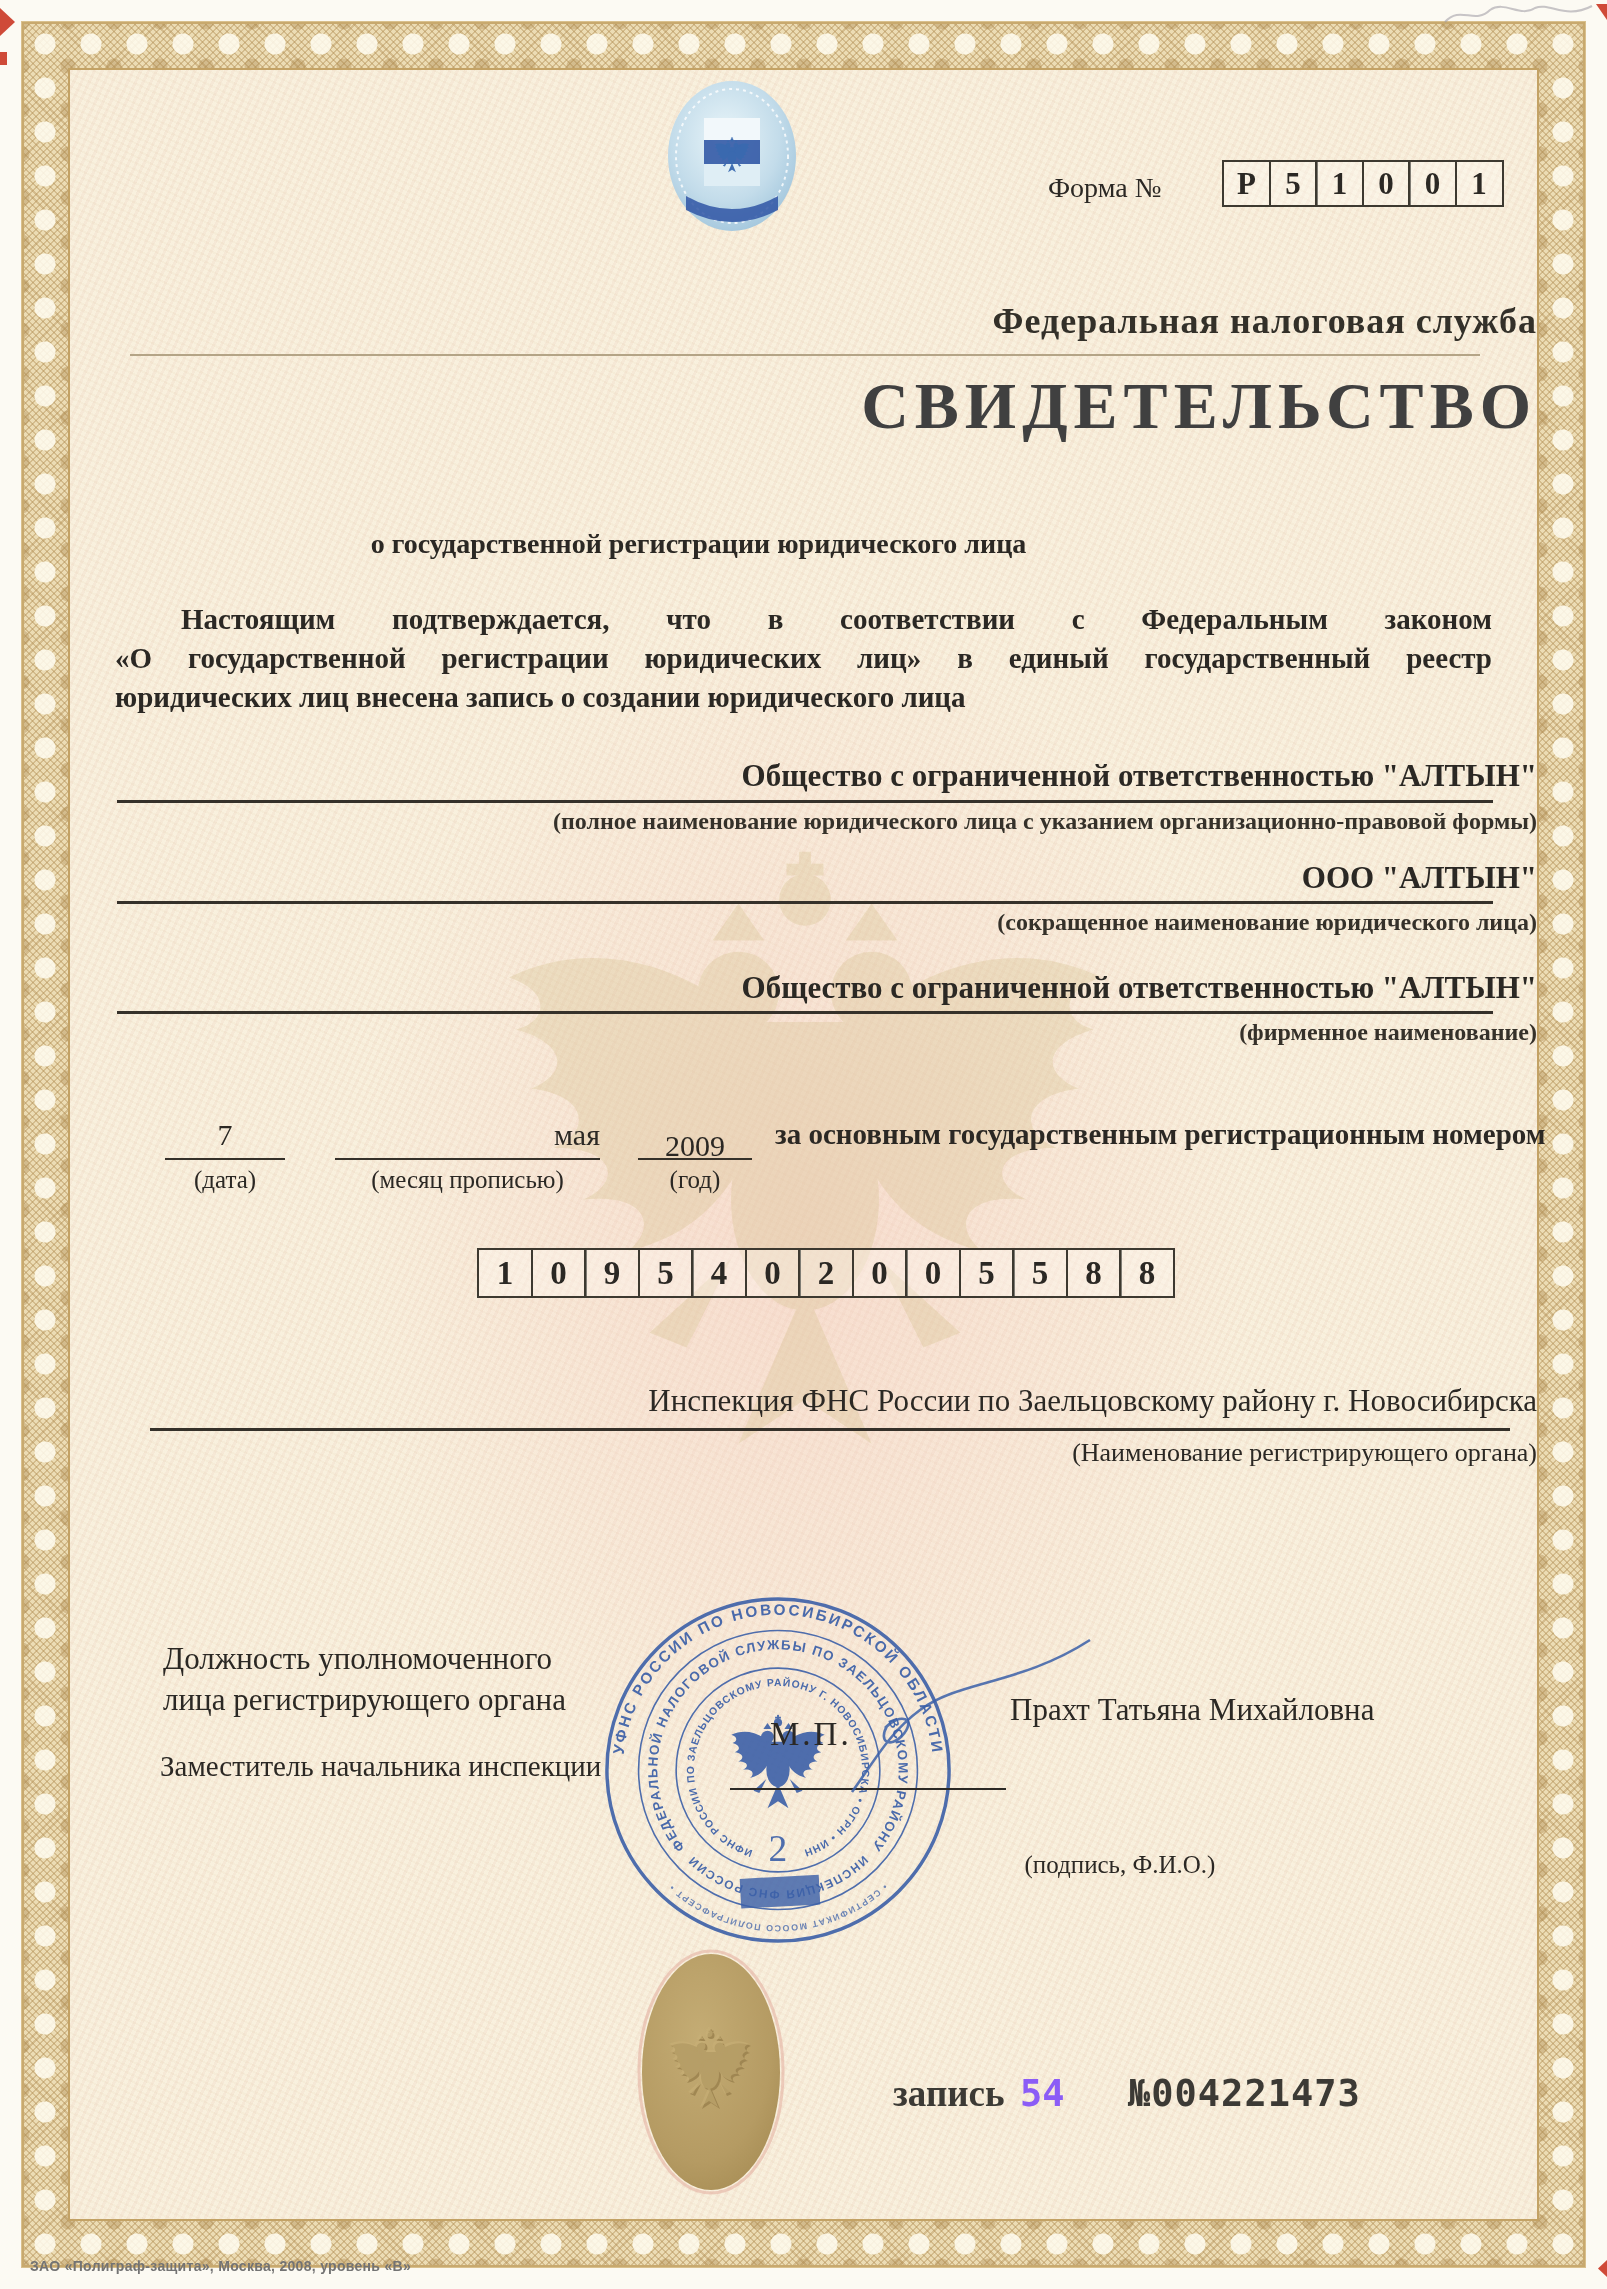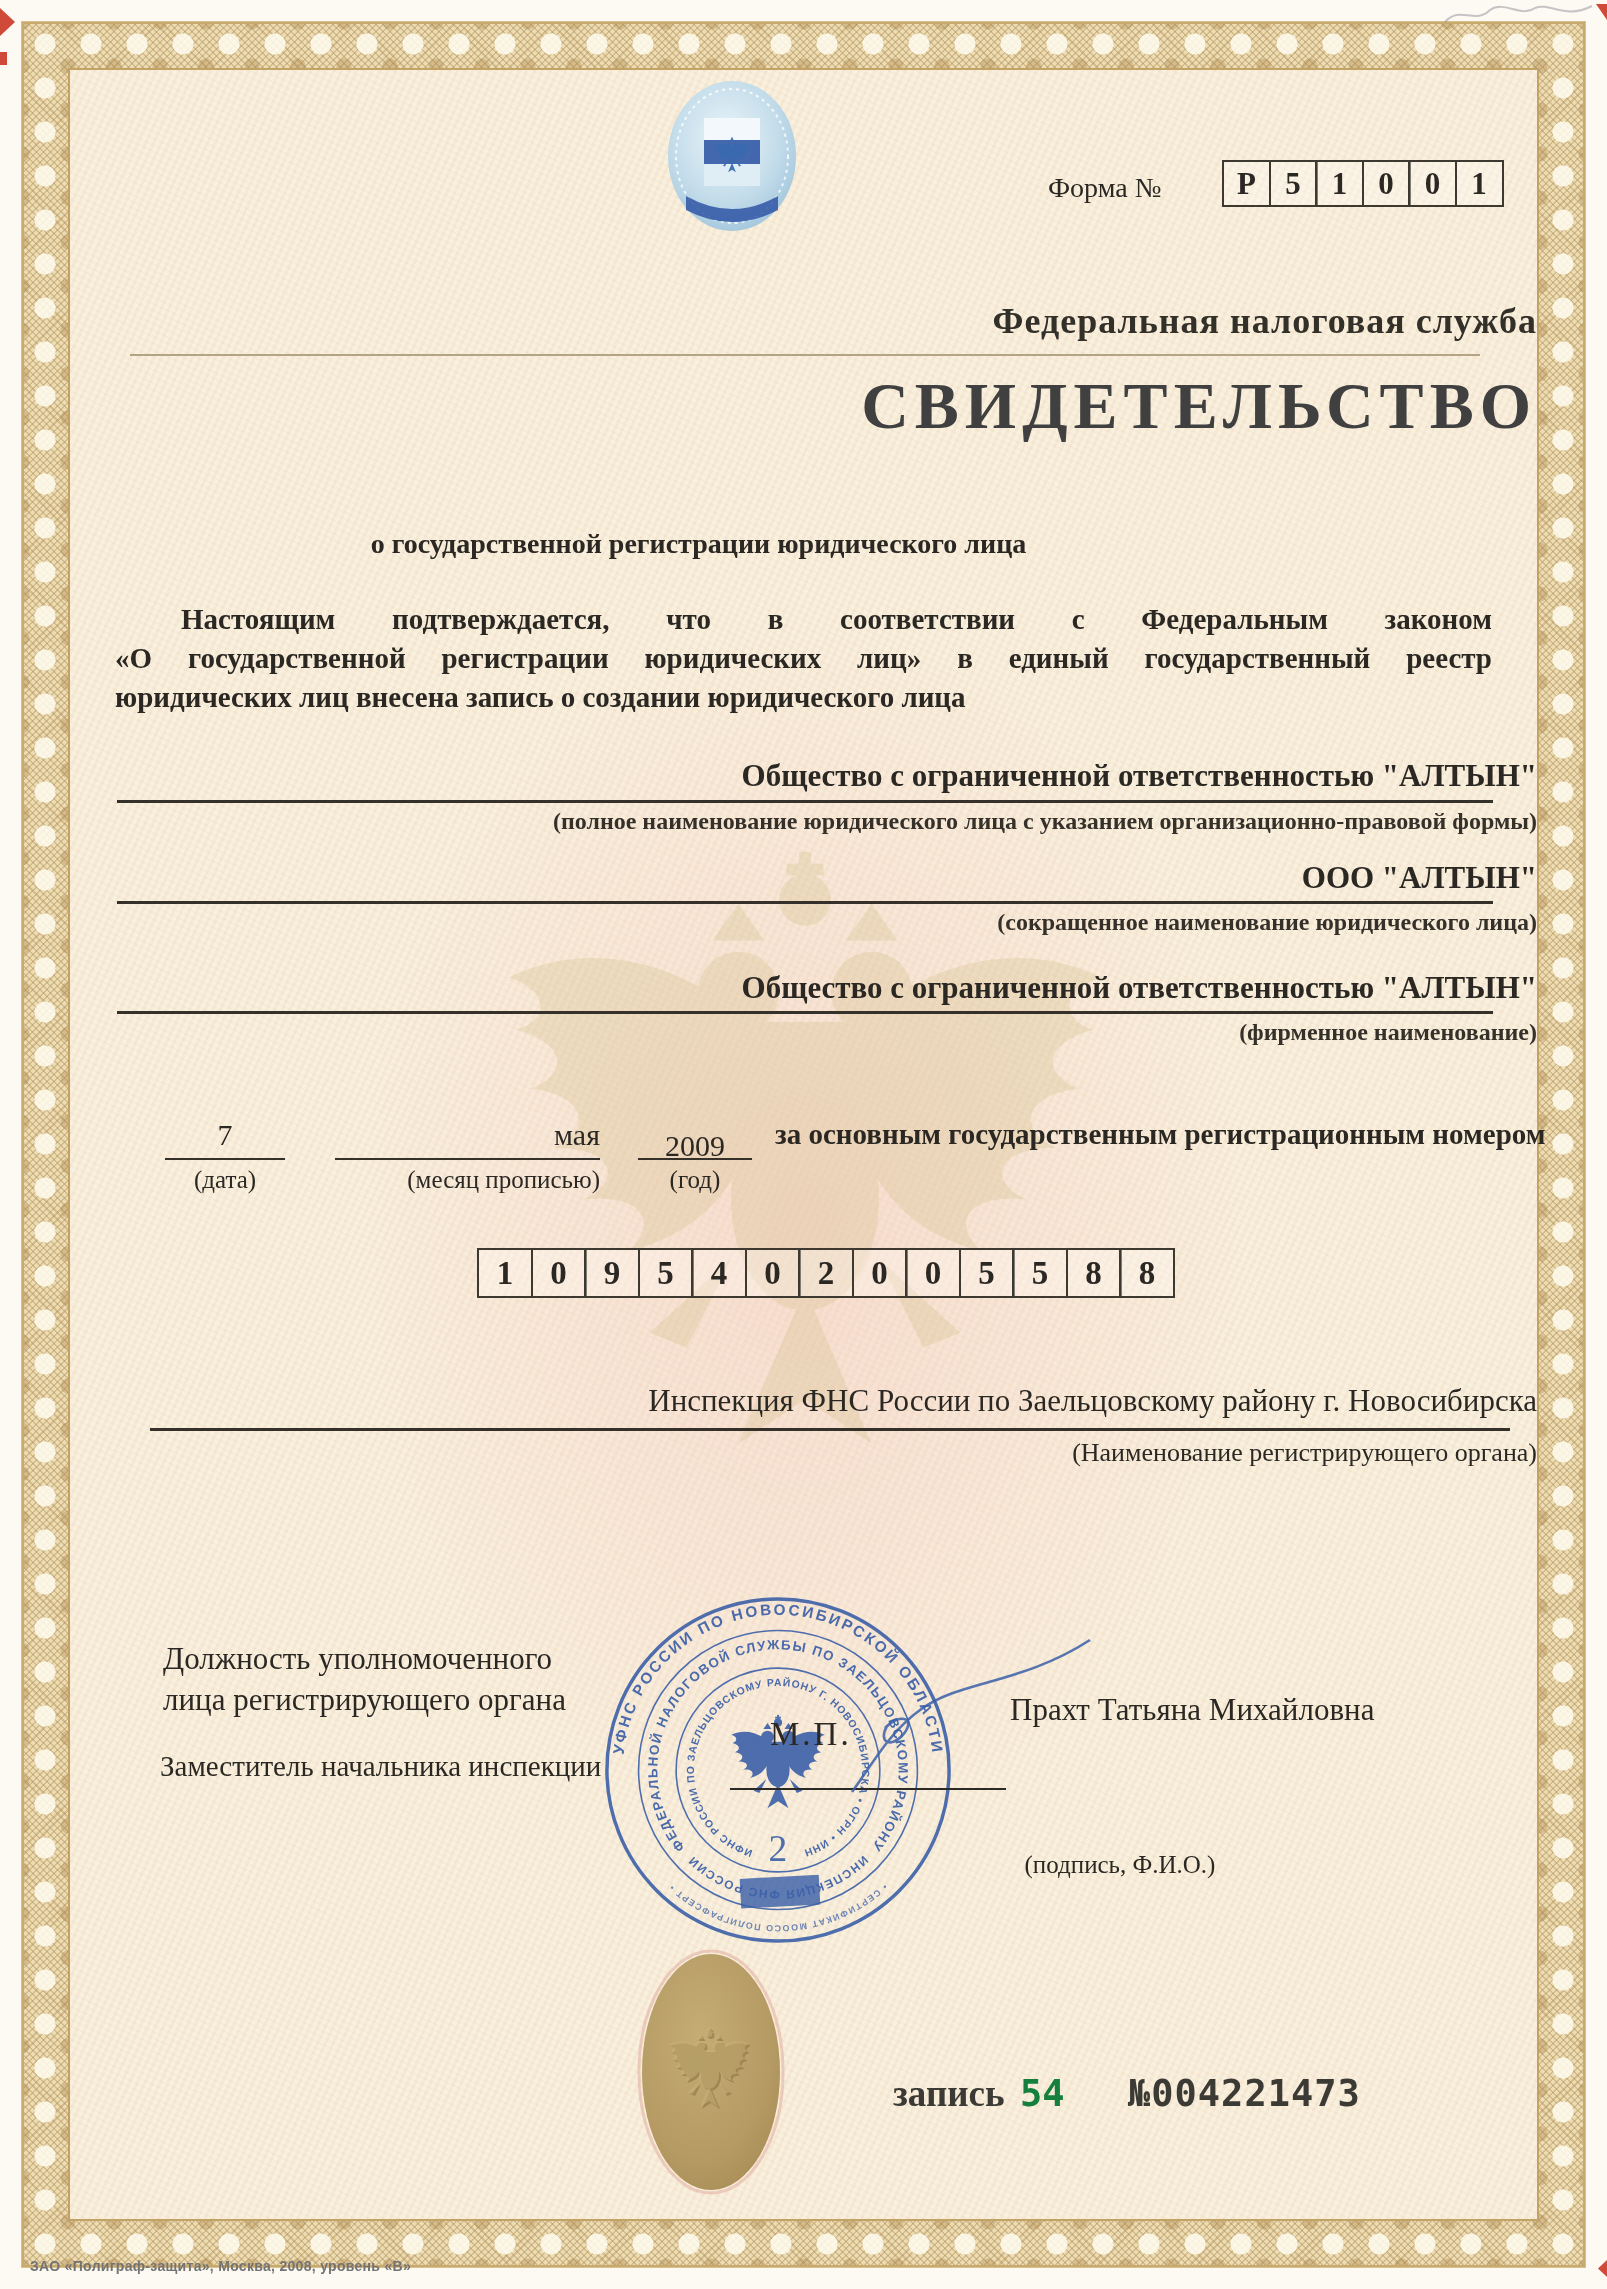--- a/index.html
+++ b/index.html
@@ -131,21 +131,21 @@
   <div class="abs ser ctr" style="top:970px;font-size:31px;font-weight:bold;">Общество с ограниченной ответственностью "АЛТЫН"</div>
   <div class="rule" style="left:117px;right:114px;top:1011px;"></div>
   <div class="abs ctr cap" style="top:1019px;">(фирменное наименование)</div>
 
   <div class="abs ser" style="left:165px;width:120px;top:1118px;text-align:center;font-size:30px;">7</div>
   <div class="rule" style="left:165px;width:120px;top:1158px;height:2px;"></div>
   <div class="abs ser" style="left:165px;width:120px;top:1166px;text-align:center;font-size:25px;">(дата)</div>
 
   <div class="abs ser" style="left:335px;width:265px;top:1118px;text-align:right;font-size:30px;">мая</div>
   <div class="rule" style="left:335px;width:265px;top:1158px;height:2px;"></div>
-  <div class="abs ser" style="left:335px;width:265px;top:1166px;text-align:right;font-size:25px;">(месяц прописью)</div>
+  <div class="abs ser" style="left:335px;width:265px;top:1166px;text-align:center;font-size:25px;">(месяц прописью)</div>
 
   <div class="abs ser" style="left:638px;width:114px;top:1118px;text-align:center;font-size:30px;margin-top:11px;">2009</div>
   <div class="rule" style="left:638px;width:114px;top:1158px;height:2px;"></div>
   <div class="abs ser" style="left:638px;width:114px;top:1166px;text-align:center;font-size:25px;">(год)</div>
 
   <div class="abs ser" style="left:775px;top:1118px;font-size:29px;font-weight:bold;text-align:center;">за основным государственным регистрационным номером</div>
 
   <div class="cellrow" style="left:477px;top:1248px;">
     <div class="cell ogrncell ser">1</div>
     <div class="cell ogrncell ser">0</div>
@@ -213,18 +213,18 @@
         <stop offset="100%" stop-color="#a68c54"></stop>
       </radialGradient>
     </defs>
     <ellipse cx="75" cy="124" rx="72" ry="121" fill="none" stroke="#e5b3a4" stroke-width="3" opacity="0.6"></ellipse>
     <ellipse cx="75" cy="124" rx="69" ry="118" fill="url(#goldg)"></ellipse>
     <use href="#eagle" x="25" y="62" width="100" height="124" fill="#9d8450" opacity="0.9"></use>
     <use href="#eagle" x="23" y="60" width="100" height="124" fill="#c9b178" opacity="0.55"></use>
   </svg>
 
   <div class="abs ser" style="left:893px;top:2072px;font-size:37px;font-weight:bold;color:#3c3a35;">запись</div>
-  <div class="abs" style="left:1020px;top:2072px;font-size:37px;font-weight:bold;font-family:'DejaVu Sans Mono',monospace;color:#15803d;">54</div>
+  <div class="abs" style="left:1020px;top:2072px;font-size:37px;font-weight:bold;font-family:'DejaVu Sans Mono',monospace;color:#8b5cf6;">54</div>
   <div class="abs" style="left:1128px;top:2072px;font-size:37px;font-weight:bold;font-family:'DejaVu Sans Mono',monospace;letter-spacing:1px;color:#3c3a35;">№004221473</div>
 
   <div class="abs fine" style="left:30px;top:2258px;font-size:14px;font-weight:bold;color:#737373;letter-spacing:0.3px;">ЗАО «Полиграф-защита», Москва, 2008, уровень «В»</div>
 
 </div>
 
 </body></html>

